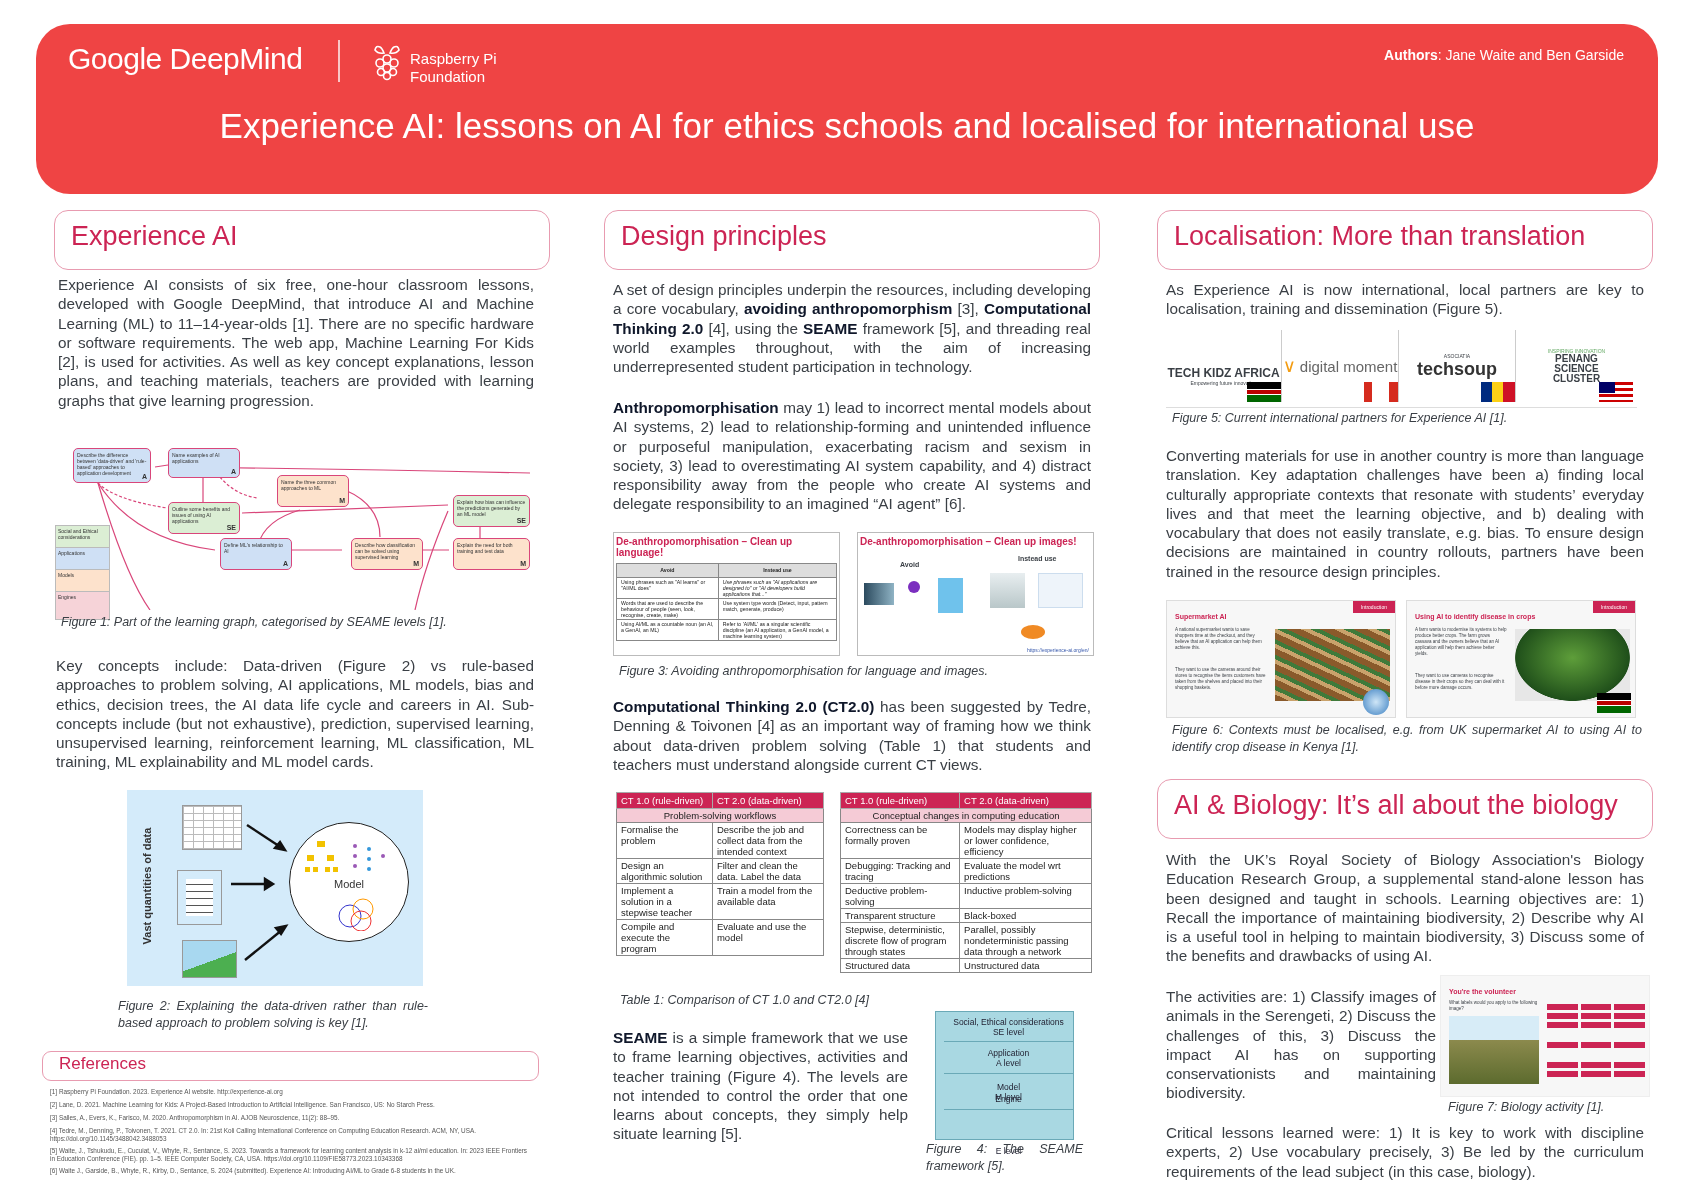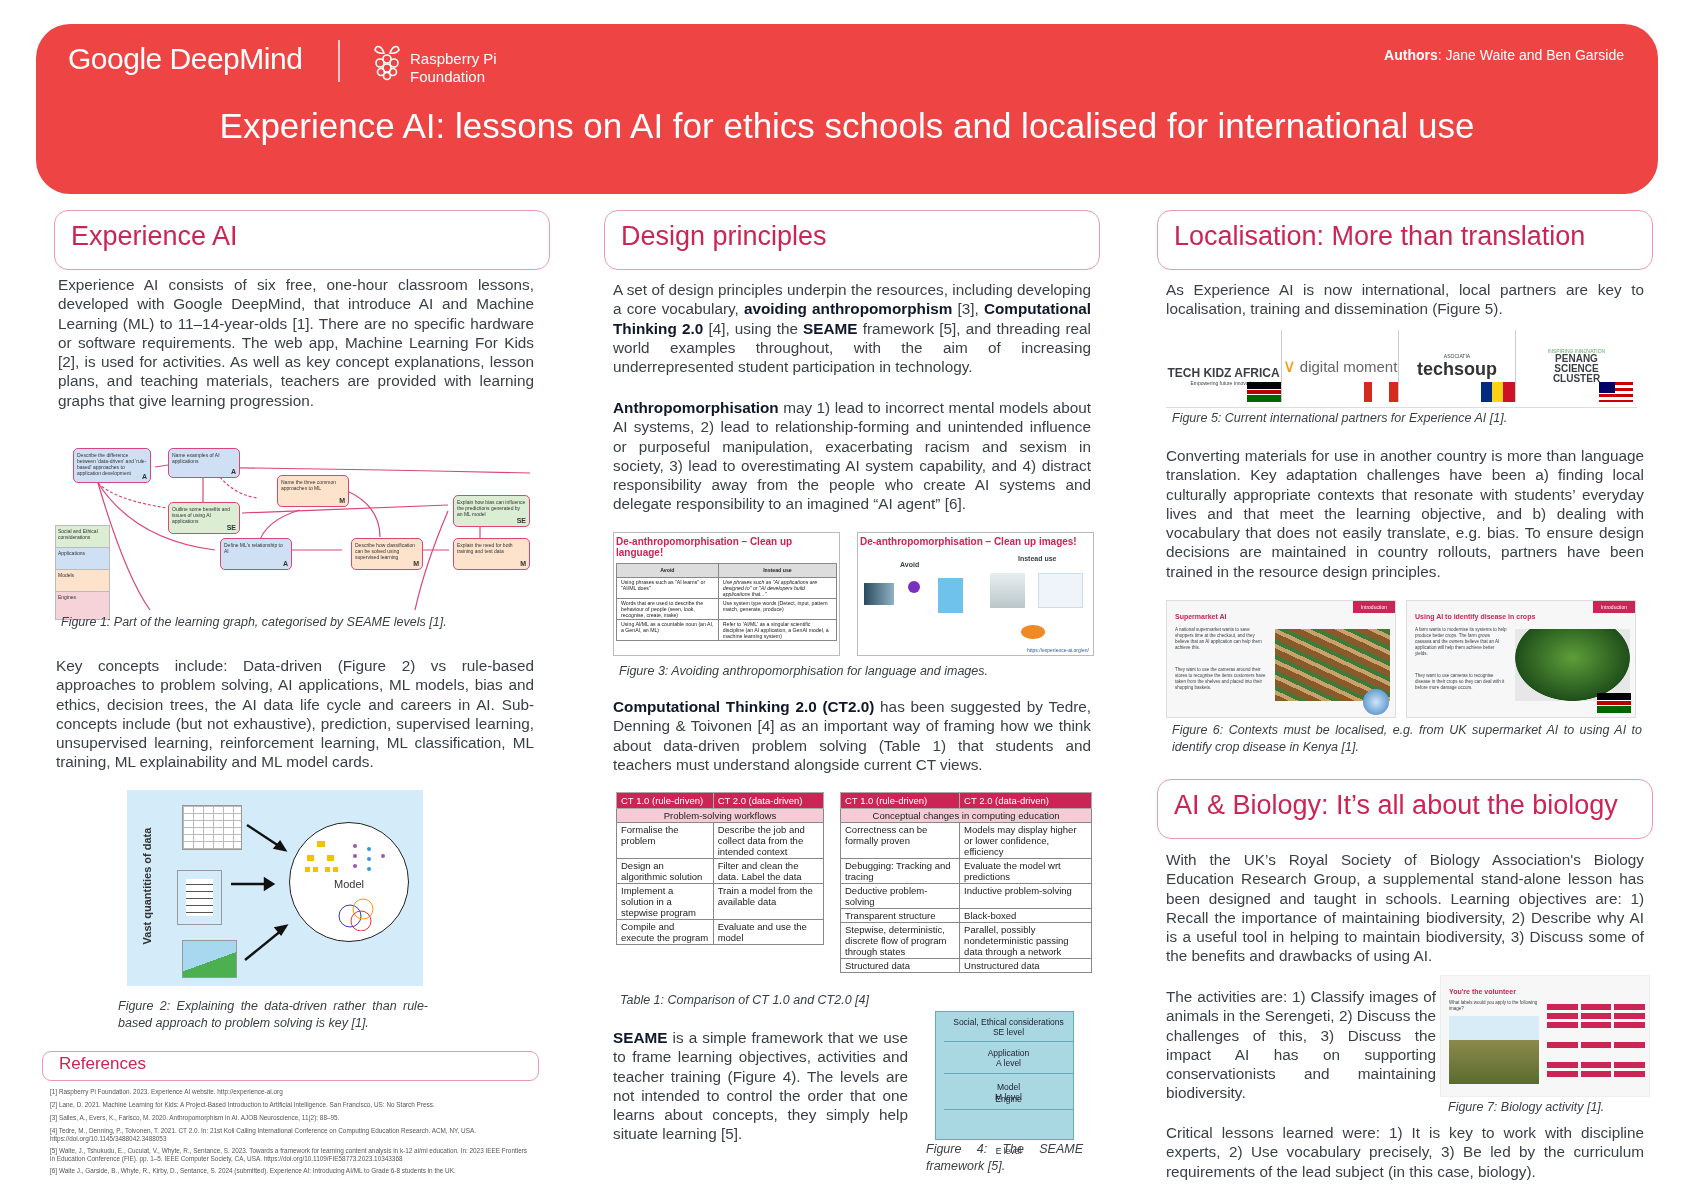--- a/index.html
+++ b/index.html
@@ -214,21 +214,21 @@
       </tr>
   <tr>
         <td>Formalise the problem</td>
         <td>Describe the job and collect data from the intended context</td>
       </tr>
   <tr>
         <td>Design an algorithmic solution</td>
         <td>Filter and clean the data. Label the data</td>
       </tr>
   <tr>
-        <td>Implement a solution in a stepwise program</td>
+        <td>Implement a solution in a stepwise teacher</td>
         <td>Train a model from the available data</td>
       </tr>
   <tr>
         <td>Compile and execute the program</td>
         <td>Evaluate and use the model</td>
       </tr>
 </tbody>
   </table>
 <table class="ct" style="left:840px;top:792px;width:252px;">
   <tbody>

